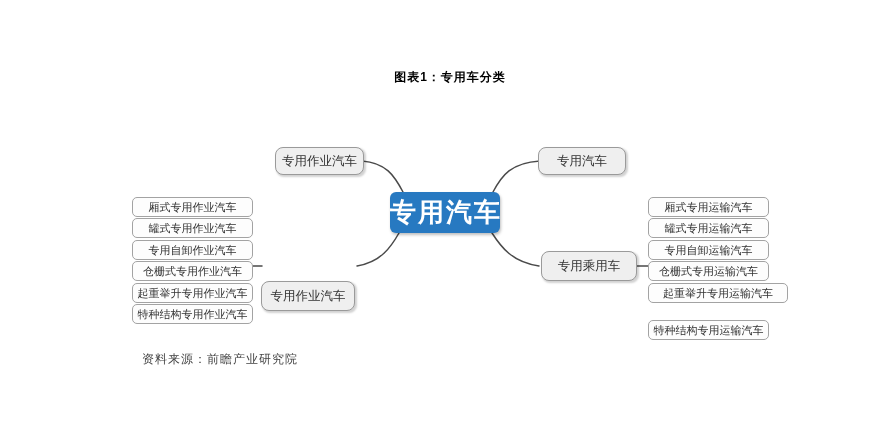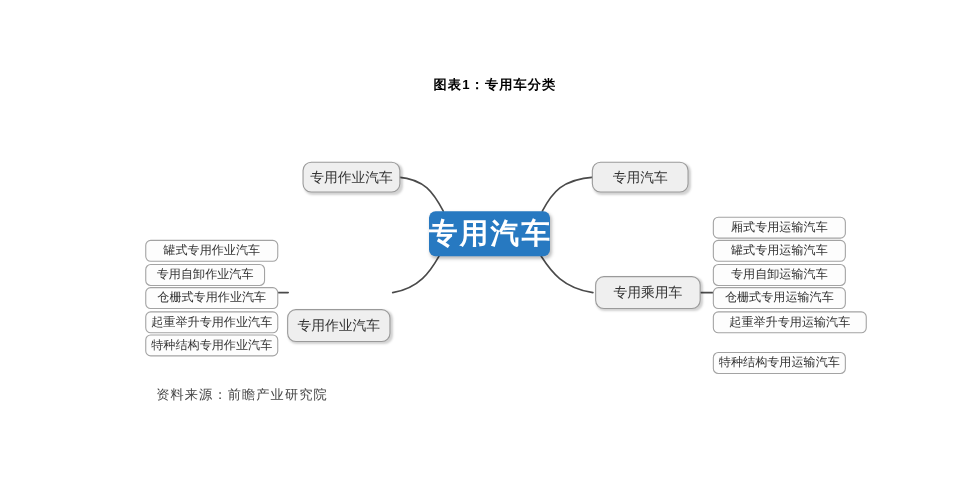--- a/index.html
+++ b/index.html
@@ -83,22 +83,23 @@
     </g>
   </svg>
 
   <div class="node root-node" style="left:390px; top:192px; width:110px; height:41px;">专用汽车</div>
 
   <div class="node branch-node" style="left:275px; top:147px; width:89px; height:28px; line-height:26px;">专用作业汽车</div>
   <div class="node branch-node" style="left:538px; top:147px; width:88px; height:28px; line-height:26px;">专用汽车</div>
   <div class="node branch-node" style="left:261px; top:251px; width:94px; height:30px; line-height:28px;margin-top:30px;">专用作业汽车</div>
   <div class="node branch-node" style="left:541px; top:251px; width:96px; height:30px; line-height:28px;">专用乘用车</div>
 
+  <div class="node leaf-node" style="left:132px; top:197px; width:121px;">厢式专用作业汽车</div>
   <div class="node leaf-node" style="left:132px; top:218px; width:121px;">罐式专用作业汽车</div>
-  <div class="node leaf-node" style="left:132px; top:240px; width:109px;">专用自卸作业汽车</div>
+  <div class="node leaf-node" style="left:132px; top:240px; width:121px;">专用自卸作业汽车</div>
   <div class="node leaf-node" style="left:132px; top:261px; width:121px;">仓栅式专用作业汽车</div>
   <div class="node leaf-node" style="left:132px; top:283px; width:121px;">起重举升专用作业汽车</div>
   <div class="node leaf-node" style="left:132px; top:304px; width:121px;">特种结构专用作业汽车</div>
 
   <div class="node leaf-node" style="left:648px; top:197px; width:121px;">厢式专用运输汽车</div>
   <div class="node leaf-node" style="left:648px; top:218px; width:121px;">罐式专用运输汽车</div>
   <div class="node leaf-node" style="left:648px; top:240px; width:121px;">专用自卸运输汽车</div>
   <div class="node leaf-node" style="left:648px; top:261px; width:121px;">仓栅式专用运输汽车</div>
   <div class="node leaf-node" style="left:648px; top:283px; width:140px;">起重举升专用运输汽车</div>
   <div class="node leaf-node" style="left:648px; top:304px; width:121px;margin-top:16px;">特种结构专用运输汽车</div>

